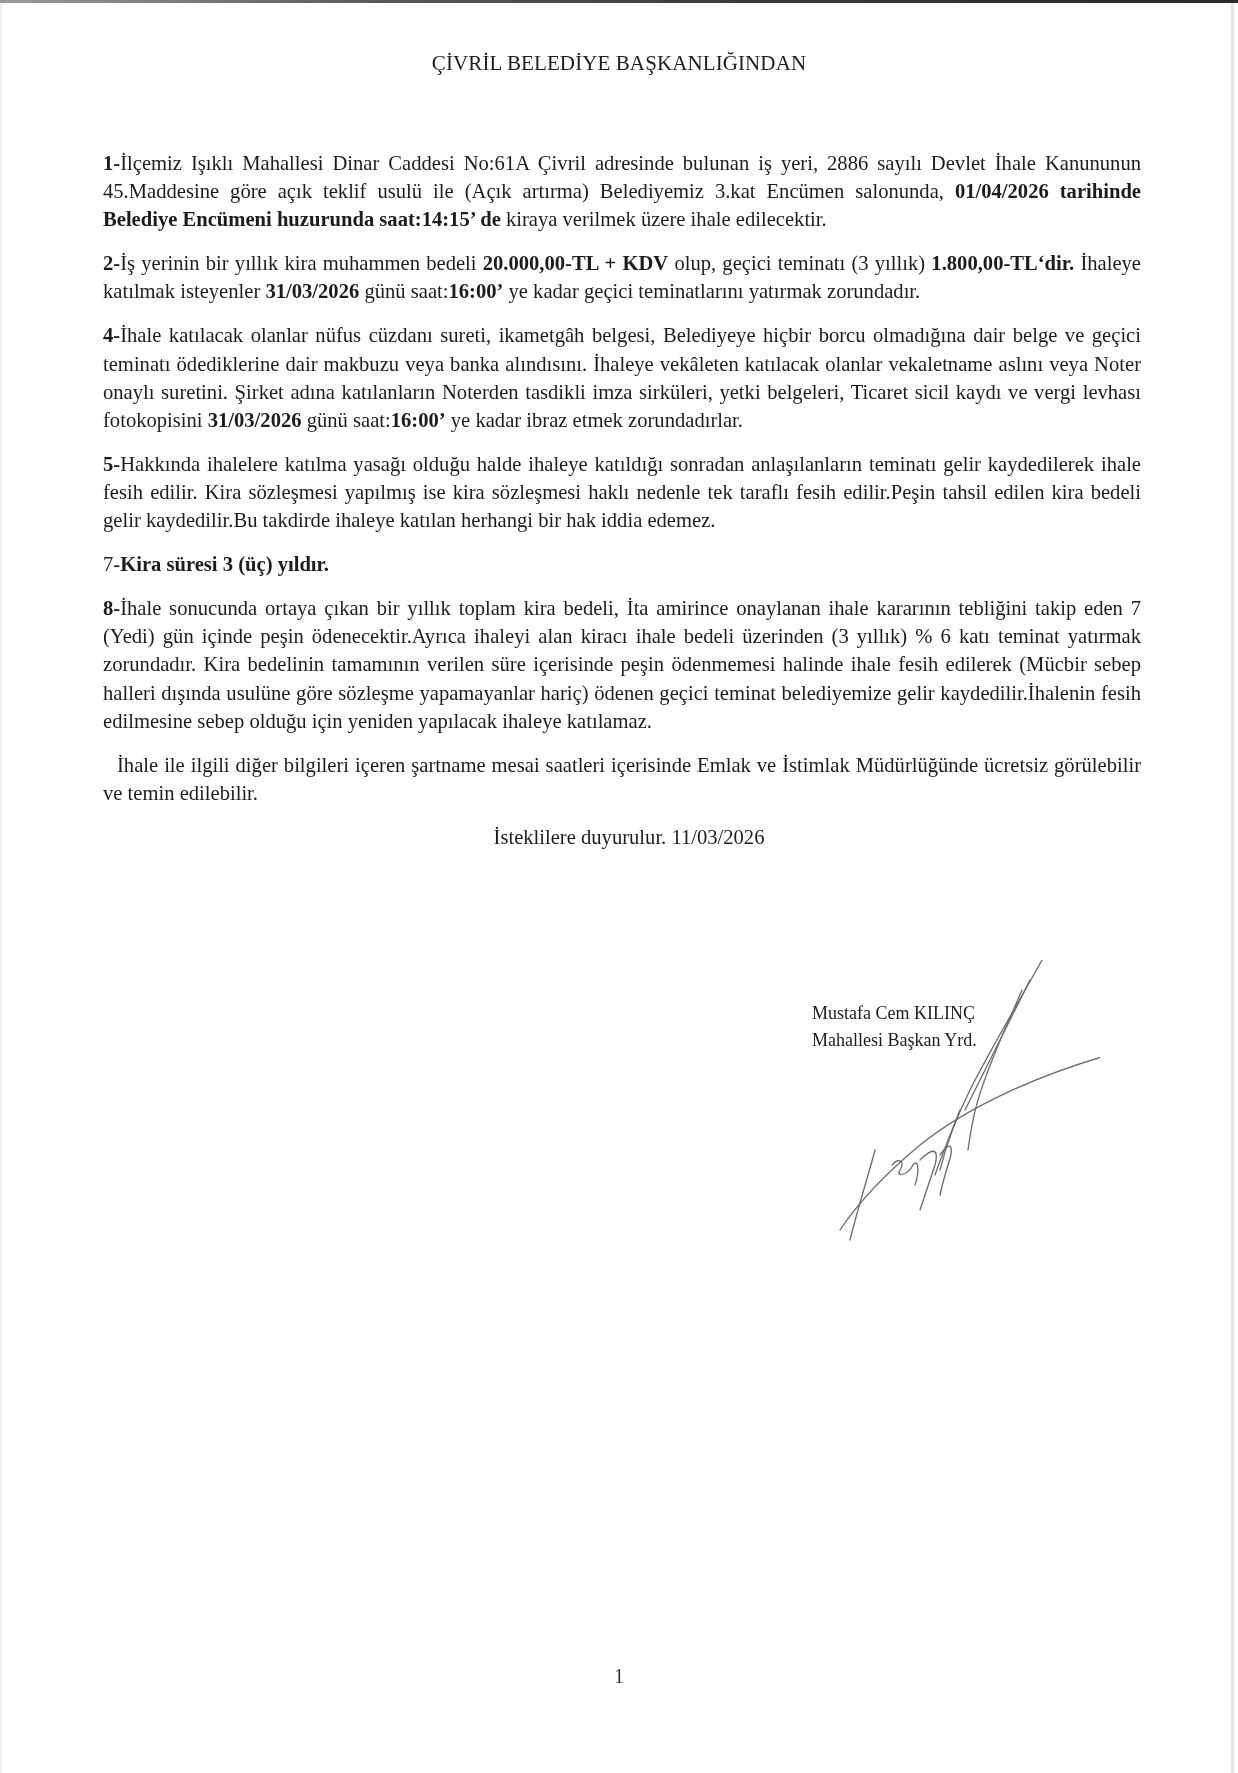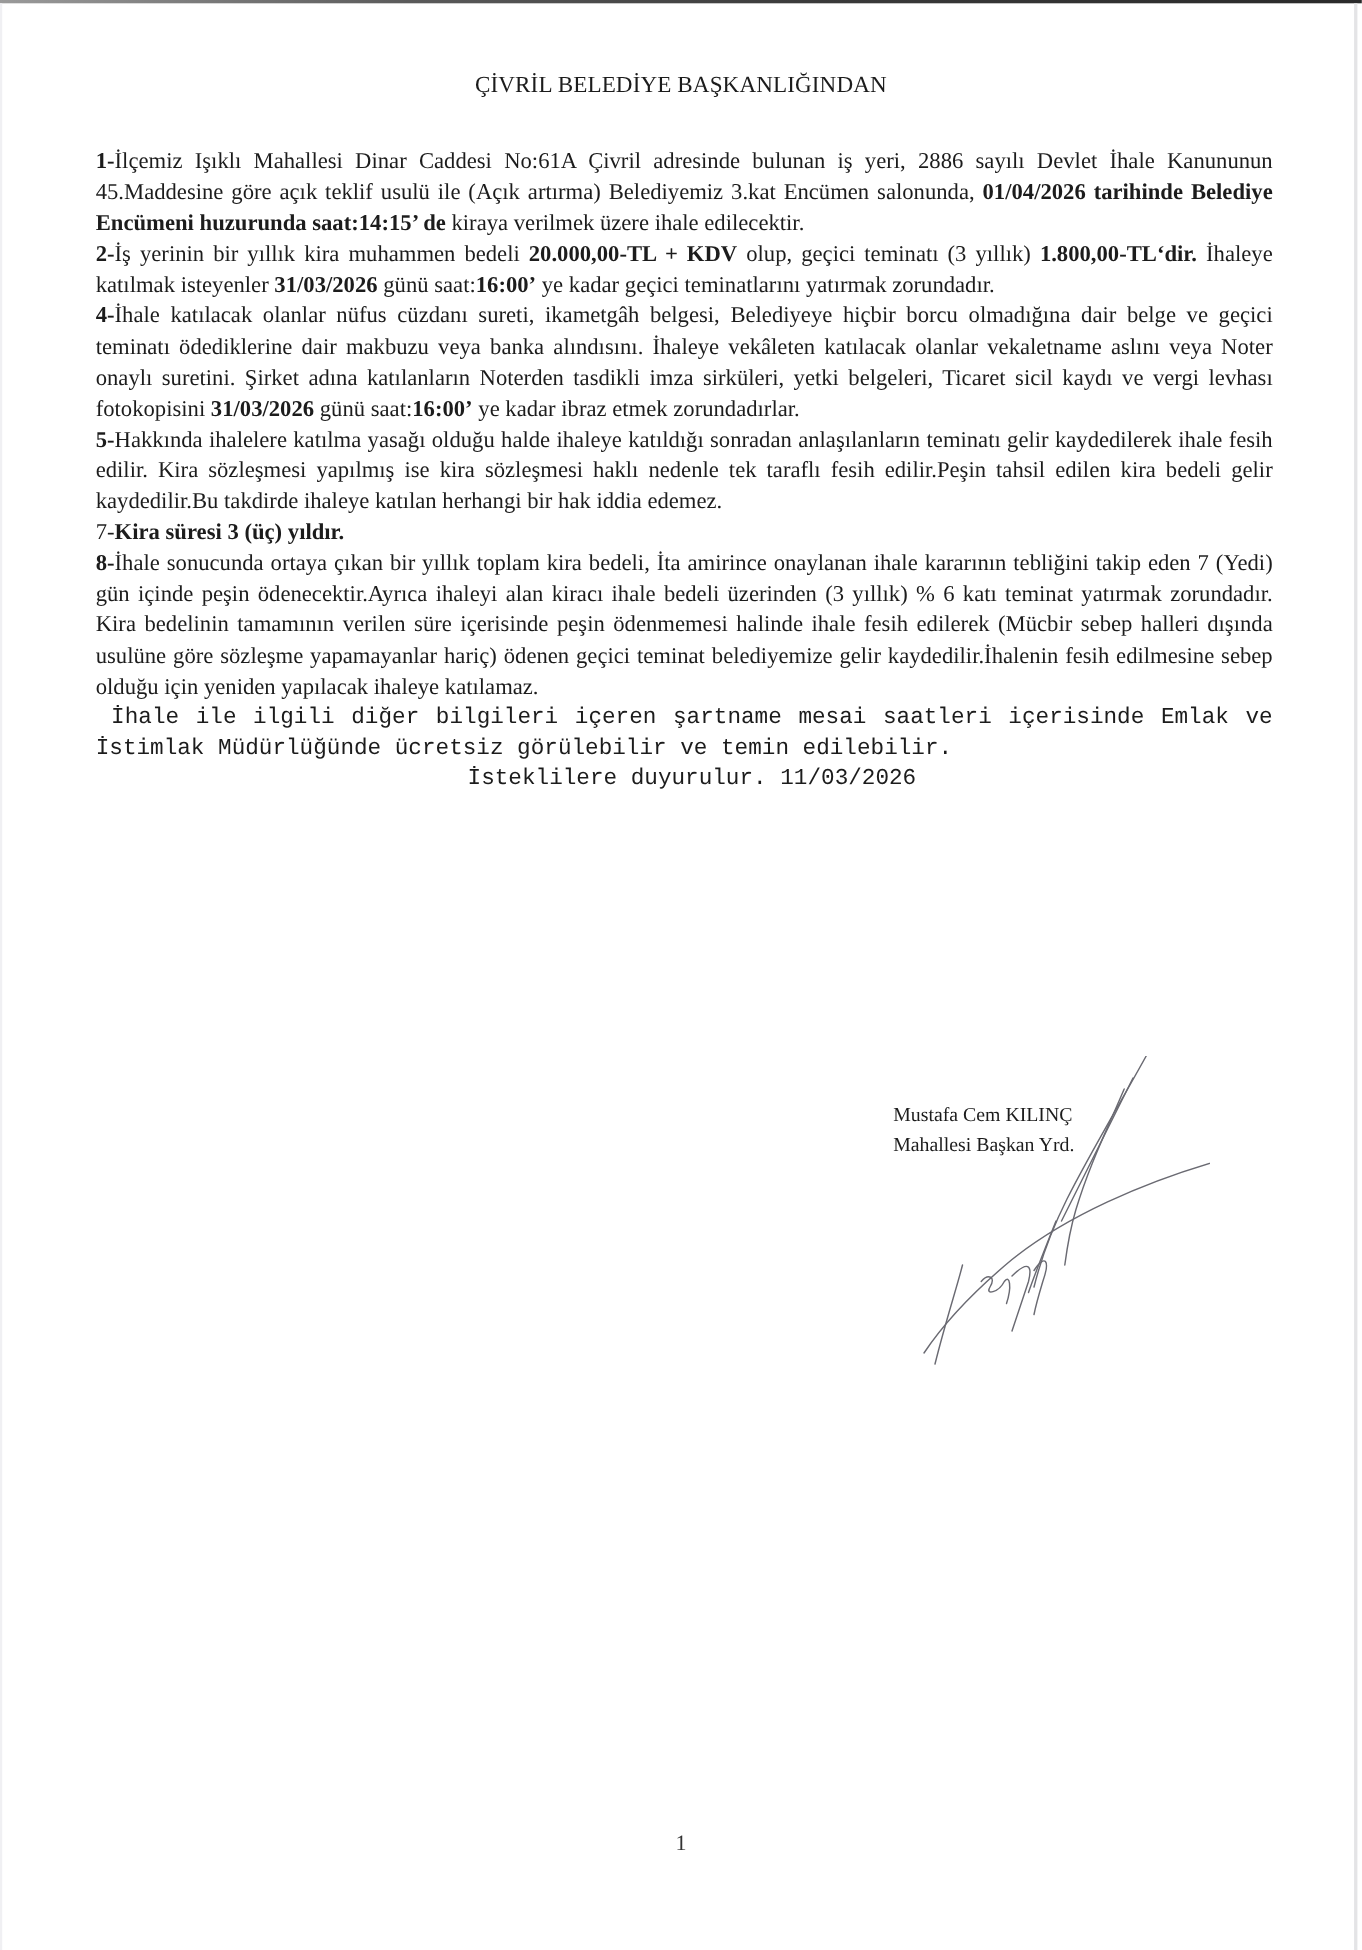--- a/index.html
+++ b/index.html
@@ -17,34 +17,34 @@
     }
     .scan-right {
       position: absolute; right: 4px; top: 3px; width: 3px; height: 1770px;
       background: #e4e4e6;
     }
     .scan-left {
       position: absolute; left: 0; top: 3px; width: 2px; height: 1770px;
       background: #f0f0f3;
     }
     .header {
-      position: absolute; left: 0; top: 64px; width: 1238px;
+      position: absolute; left: 0; top: 50px; width: 1238px;
       text-align: center; font-size: 21px; line-height: 27px;
       letter-spacing: 0.1px;
     }
     .body-text {
       position: absolute; left: 87px; top: 133px; width: 1070px;
       font-size: 20.6px; line-height: 28.1px;
       text-align: justify;
     }
-    .body-text p { margin: 0; }
+    .body-text p { margin: 16px; }
     .num { font-weight: bold; }
     .b { font-weight: bold; }
     .u { font-weight: bold; }
-    .indent { text-indent: 14px; font-family: Liberation Mono, monospace; }
+    .indent { text-indent: 14px; }
     .signature {
       position: absolute; left: 812px; top: 1000px;
       font-size: 18px; line-height: 27px;
     }
     .sig-svg { position: absolute; left: 780px; top: 960px; }
     .page-num {
       position: absolute; left: 0; top: 1665px; width: 1238px;
       text-align: center; font-size: 20px; color: #333;
     }
   </style>

